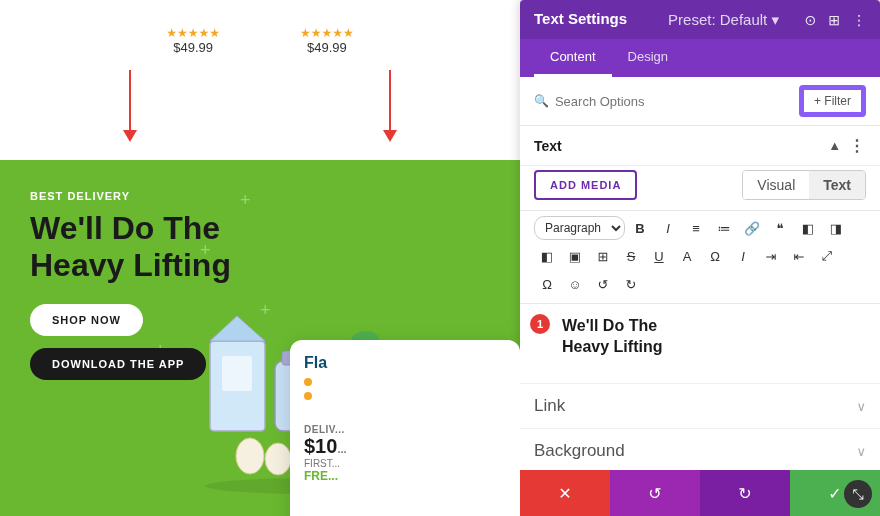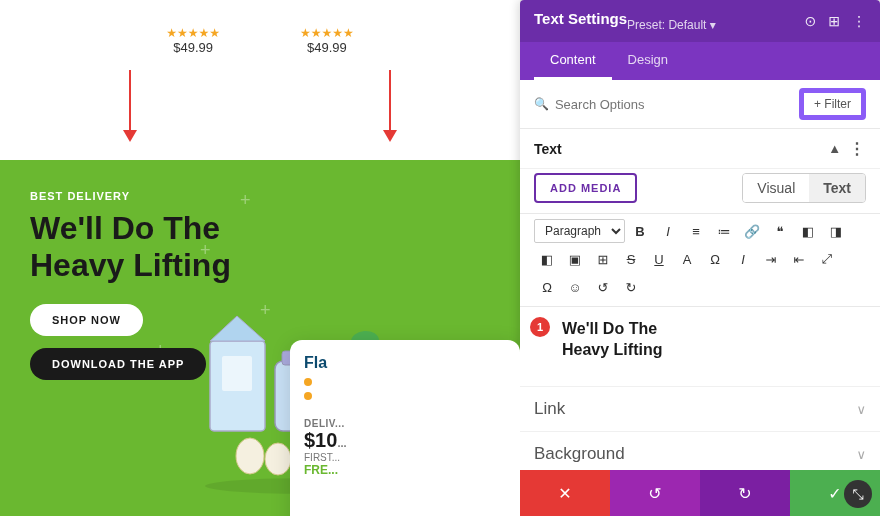--- a/index.html
+++ b/index.html
@@ -170,21 +170,21 @@
 
     .orange-dot {
       width: 8px;
       height: 8px;
       background: #f5a623;
       border-radius: 50%;
       flex-shrink: 0;
     }
 
     .delivery-info {
-      margin-top: 18px;
+      margin-top: 24px;
     }
 
     .delivery-label {
       font-size: 10px;
       color: #777;
       font-weight: 600;
       letter-spacing: 0.5px;
     }
 
     .delivery-price {
@@ -229,22 +229,23 @@
     }
 
     .panel-title {
       color: #fff;
       font-size: 15px;
       font-weight: 600;
     }
 
     .panel-preset {
       color: rgba(255,255,255,0.8);
-      font-size: 12px;
-      margin-top: 8px;
+      font-size: 15px;
+      margin-top: 1px;
+      padding-left: 41px;
     }
 
     .panel-header-icons {
       display: flex;
       gap: 12px;
       align-items: center;
     }
 
     .header-icon {
       color: #fff;
@@ -416,21 +417,21 @@
 
     .toolbar-row {
       display: flex;
       align-items: center;
       gap: 2px;
       margin-bottom: 2px;
     }
 
     .toolbar-select {
       border: 1px solid #ccc;
-      border-radius: 2px;
+      border-radius: 10px;
       padding: 3px 6px;
       font-size: 12px;
       color: #333;
       cursor: pointer;
       background: #fff;
     }
 
     .toolbar-btn {
       background: none;
       border: none;

